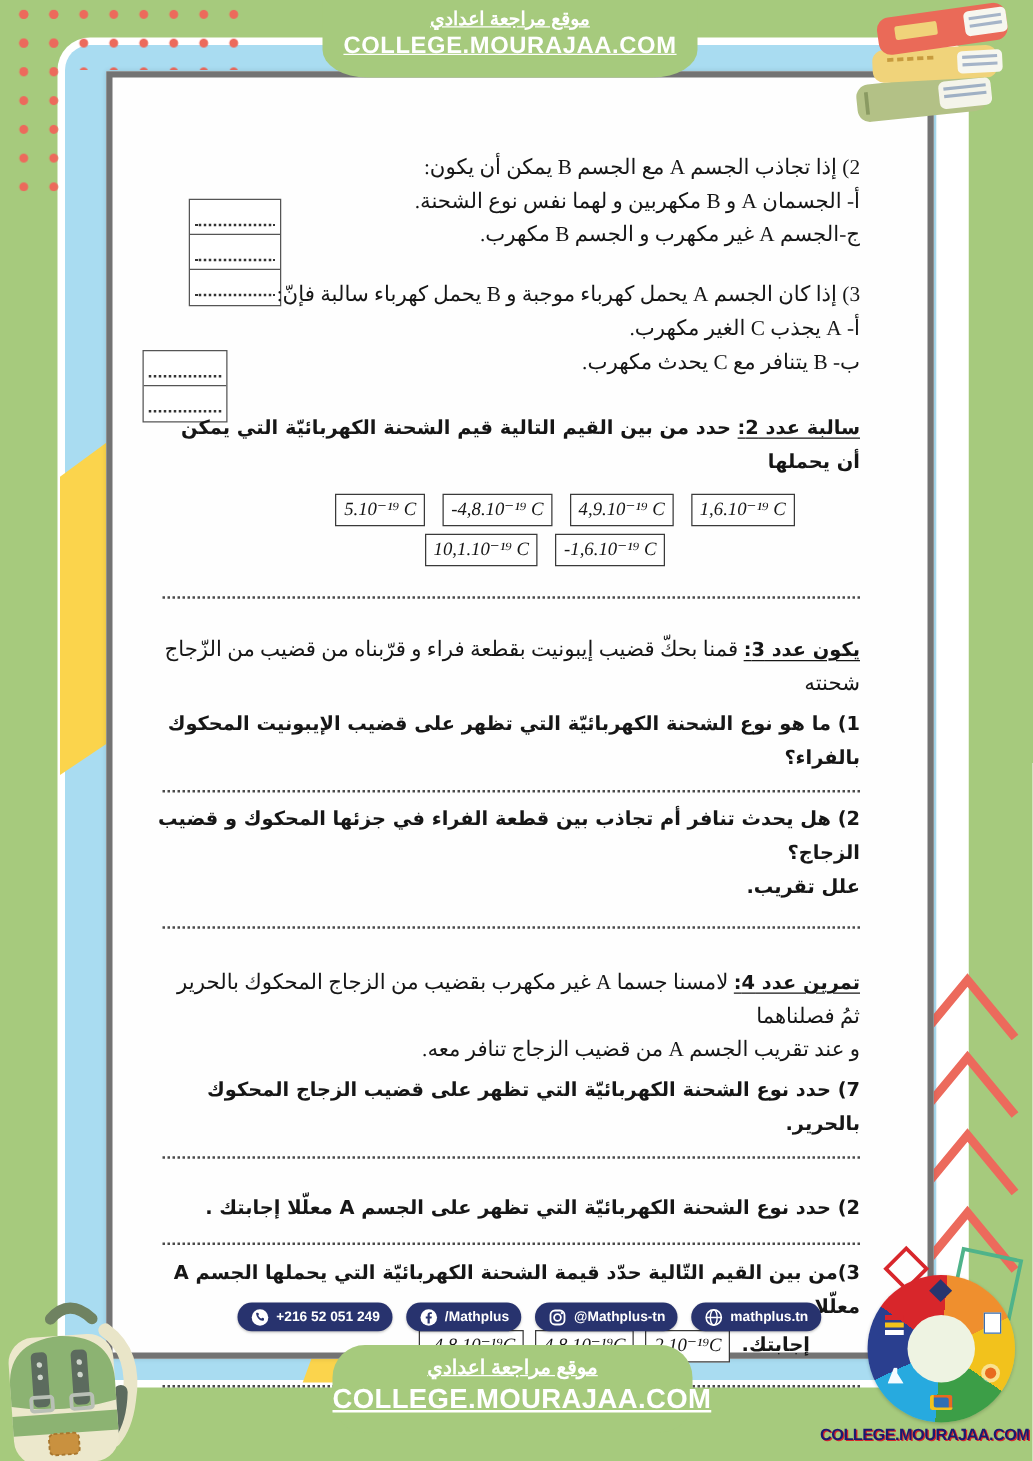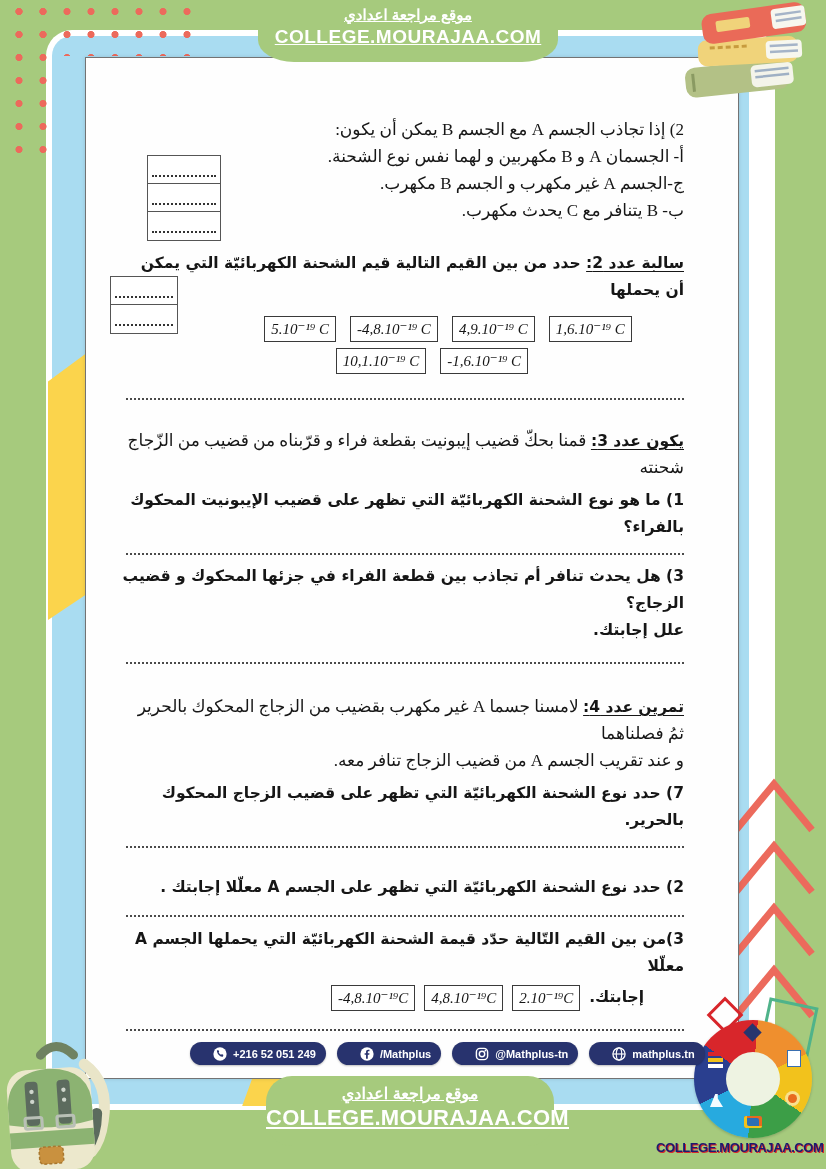--- a/index.html
+++ b/index.html
@@ -7,21 +7,21 @@
     width:826px;height:1169px;position:relative;overflow:hidden;
     background:#a6ca7d;
     font-family:"Liberation Sans",sans-serif;
   }
   
   .frame-white{position:absolute;left:46px;top:30px;width:729px;height:1080px;
     background:#ffffff;border-radius:26px;}
   .frame-blue{position:absolute;left:52px;top:36px;width:697px;height:1068px;
     background:#a9dcf1;border-radius:20px;}
   .paper{position:absolute;left:85px;top:57px;width:652px;height:1020px;
-    background:#fefefe;border:1px solid #737373;box-shadow:0 0 4px rgba(0,0,0,.12);}
+    background:#fefefe;border:5px solid #737373;box-shadow:0 0 4px rgba(0,0,0,.12);}
   
   .dots-a,.dots-b{position:absolute;left:0;top:0;
     background-image:radial-gradient(circle,#ec6a5c 3.2px,rgba(0,0,0,0) 3.9px);
     background-size:24px 23px;background-position:7px 0;}
   .dots-a{width:202px;height:56px;}
   .dots-b{width:56px;height:153px;}
   .yellow-left{position:absolute;left:48px;top:352px;width:40px;height:268px;background:#fbd44c;
     clip-path:polygon(0 11%,100% 0,100% 90%,0 100%);}
   .yellow-bottom{position:absolute;left:248px;top:1074px;width:46px;height:32px;background:#fbd44c;
     transform:skewX(-20deg);}
@@ -50,21 +50,21 @@
   .tbl3{left:61px;top:97px;width:72px;}
   .tbl2{left:24px;top:218px;width:66px;}
   .box-row{display:flex;justify-content:center;gap:14px;direction:rtl;}
   .vbox{direction:ltr;display:inline-block;border:1.2px solid #3a3a3a;background:#fff;
     padding:0 6px;height:24px;line-height:24px;
     font-family:"Liberation Serif","DejaVu Serif",serif;font-style:italic;font-size:15px;white-space:nowrap;}
   .q3row{display:flex;direction:rtl;align-items:center;gap:9px;padding-right:40px;}
   
   .badges{position:absolute;left:190px;top:1042px;display:flex;gap:11px;z-index:7;}
   .badge{display:flex;align-items:center;gap:5px;background:#28336e;color:#fff;border-radius:12px;
-    padding:2px 10px 2px 22px;height:23px;box-sizing:border-box;
+    padding:2px 10px 2px 10px;height:23px;box-sizing:border-box;
     font-size:11px;font-weight:bold;white-space:nowrap;box-shadow:0 1px 2px rgba(0,0,0,.25);}
   .badge svg{display:block;}
   
   .logo-ring{position:absolute;left:694px;top:1020px;width:118px;height:118px;border-radius:50%;z-index:6;
     background:conic-gradient(from -55deg,#d8262b 0 16.6%,#ef8f2e 0 33.3%,#f2c21c 0 50%,
       #3c9e47 0 66.6%,#27aadf 0 83.3%,#2a3f8f 0 100%);
     box-shadow:0 1px 3px rgba(0,0,0,.2);}
   .logo-hole{position:absolute;left:50%;top:50%;width:54px;height:54px;margin:-27px 0 0 -27px;
     border-radius:50%;background:#eef3e2;}
   .logo-caption{position:absolute;left:656px;top:1140px;width:160px;text-align:center;z-index:7;
@@ -148,20 +148,22 @@
         <div class="dl"></div>
       </div>
   </div>
 
   <div id="content">
 
     <div class="serif">2) إذا تجاذب الجسم A مع الجسم B يمكن أن يكون:</div>
     <div class="serif">أ- الجسمان A و B مكهربين و لهما نفس نوع الشحنة.</div>
     <div class="serif">ج-الجسم A غير مكهرب و الجسم B مكهرب.</div>
 
+    <div class="serif" style="margin-top:21px">3) إذا كان الجسم A يحمل كهرباء موجبة و B يحمل كهرباء سالبة فإنّ:</div>
+    <div class="serif">أ- A يجذب C الغير مكهرب.</div>
     <div class="serif">ب- B يتنافر مع C يحدث مكهرب.</div>
 
     <div class="boldq" style="margin-top:26px">
       <span class="ex-title">سالبة عدد 2:</span>
       <span>حدد من بين القيم التالية قيم الشحنة الكهربائيّة التي يمكن أن يحملها</span>
     </div>
     <div class="box-row" style="margin-top:12px;transform:translateX(46px)">
       <span class="vbox">1,6.10⁻¹⁹ C</span>
       <span class="vbox">4,9.10⁻¹⁹ C</span>
       <span class="vbox">-4,8.10⁻¹⁹ C</span>
@@ -172,22 +174,22 @@
       <span class="vbox">10,1.10⁻¹⁹ C</span>
     </div>
     <div class="dotline" style="margin-top:22px"></div>
 
     <div style="margin-top:27px">
       <span class="ex-title">يكون عدد 3:</span>
       <span class="serif">قمنا بحكّ قضيب إيبونيت بقطعة فراء و قرّبناه من قضيب من الزّجاج شحنته</span>
     </div>
     <div class="boldq" style="margin-top:6px">1) ما هو نوع الشحنة الكهربائيّة التي تظهر على قضيب الإيبونيت المحكوك بالفراء؟</div>
     <div class="dotline" style="margin-top:10px"></div>
-    <div class="boldq" style="margin-top:8px">3) هل يحدث تنافر أم تجاذب بين قطعة الفراء في جزئها المحكوك و قضيب الزجاج؟</div>
-    <div class="boldq">علل إجابتك.</div>
+    <div class="boldq" style="margin-top:8px">2) هل يحدث تنافر أم تجاذب بين قطعة الفراء في جزئها المحكوك و قضيب الزجاج؟</div>
+    <div class="boldq">علل تقريب.</div>
     <div class="dotline" style="margin-top:16px"></div>
 
     <div style="margin-top:29px">
       <span class="ex-title">تمرين عدد 4:</span>
       <span class="serif">لامسنا جسما A غير مكهرب بقضيب من الزجاج المحكوك بالحرير ثمُ فصلناهما</span>
     </div>
     <div class="serif">و عند تقريب الجسم A من قضيب الزجاج تنافر معه.</div>
     <div class="boldq" style="margin-top:6px">7) حدد نوع الشحنة الكهربائيّة التي تظهر على قضيب الزجاج المحكوك بالحرير.</div>
     <div class="dotline" style="margin-top:10px"></div>
     <div class="boldq" style="margin-top:26px">2) حدد نوع الشحنة الكهربائيّة التي تظهر على الجسم A معلّلا إجابتك .</div>

